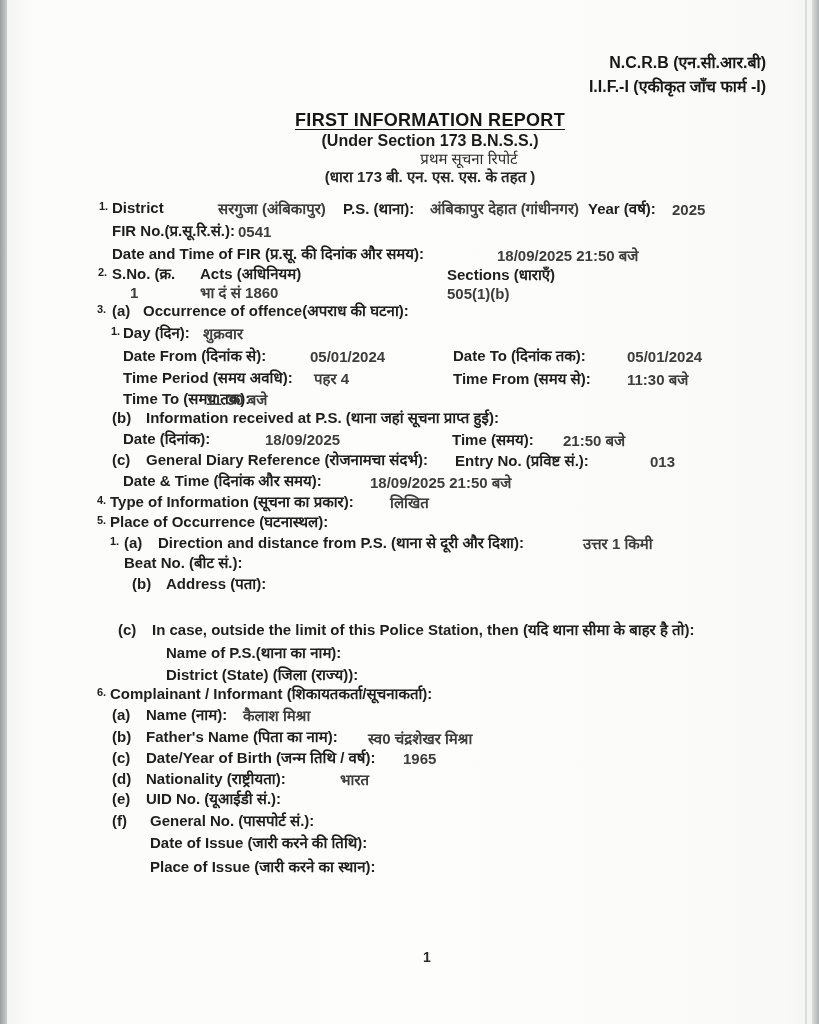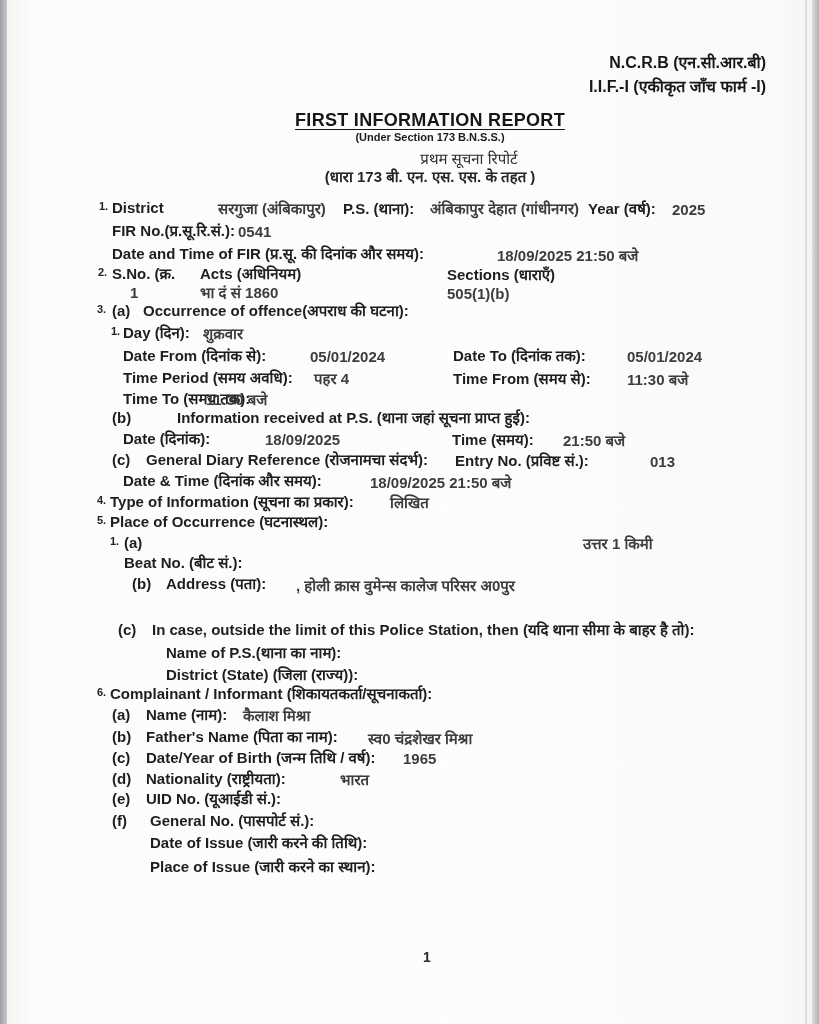--- a/index.html
+++ b/index.html
@@ -15,21 +15,21 @@
   .fold-line { position:absolute; left:805px; top:0; width:2px; height:100%;
     background:rgba(175,179,181,0.35); }
   .t { position:absolute; white-space:nowrap; font-size:15px; line-height:1.2; }
   .b { font-weight:700; color:#1e1e1e; }
   .v { font-weight:700; color:#3d3d3d; }
   .sn { font-size:11px; font-weight:700; color:#1e1e1e; }
   .hdr { font-weight:700; color:#181818; font-size:16px; }
   .ctr { transform:translateX(-50%); }
   .title-main { font-size:18px; font-weight:700; letter-spacing:.3px; color:#161616;
     text-decoration:underline; text-underline-offset:3px; }
-  .title-sub { font-size:11px; font-weight:700; color:#1b1b1b; }
+  .title-sub { font-size:16px; font-weight:700; color:#1b1b1b; }
   .title-hi { font-size:15px; font-weight:400; color:#2d2d2d; }
   .title-hi2 { font-size:15px; font-weight:700; color:#262626; }
   .pgnum { font-size:14px; font-weight:700; color:#2a2a2a; }
 </style>
 </head>
 <body>
 
 <div class="page">
   <div class="edge-left"></div>
   <div class="edge-right"></div>
@@ -74,46 +74,46 @@
   <span class="t b" style="left:453px; top:347px;">Date To (दिनांक तक):</span>
   <span class="t v" style="left:627px; top:348px;">05/01/2024</span>
   <span class="t b" style="left:123px; top:369px;">Time Period (समय अवधि):</span>
   <span class="t v" style="left:314px; top:370px;">पहर 4</span>
   <span class="t b" style="left:453px; top:370px;">Time From (समय से):</span>
   <span class="t v" style="left:627px; top:371px;">11:30 बजे</span>
   <span class="t b" style="left:123px; top:390px;">Time To (समय तक):</span>
   <span class="t v" style="left:206px; top:391px;">11:30 बजे</span>
 
   <span class="t b" style="left:112px; top:409px;">(b)</span>
-  <span class="t b" style="left:146px; top:409px;margin-left:31px;">Information received at P.S. (थाना जहां सूचना प्राप्त हुई):</span>
+  <span class="t b" style="left:146px; top:409px;">Information received at P.S. (थाना जहां सूचना प्राप्त हुई):</span>
   <span class="t b" style="left:123px; top:430px;">Date (दिनांक):</span>
   <span class="t v" style="left:265px; top:431px;">18/09/2025</span>
   <span class="t b" style="left:452px; top:431px;">Time (समय):</span>
   <span class="t v" style="left:563px; top:432px;">21:50 बजे</span>
 
   <span class="t b" style="left:112px; top:451px;">(c)</span>
   <span class="t b" style="left:146px; top:451px;">General Diary Reference (रोजनामचा संदर्भ):</span>
   <span class="t b" style="left:455px; top:452px;">Entry No. (प्रविष्ट सं.):</span>
   <span class="t v" style="left:650px; top:453px;">013</span>
   <span class="t b" style="left:123px; top:472px;">Date &amp; Time (दिनांक और समय):</span>
   <span class="t v" style="left:370px; top:474px;">18/09/2025 21:50 बजे</span>
 
   <span class="t sn" style="left:97px;  top:494px;">4.</span>
   <span class="t b" style="left:110px; top:493px;">Type of Information (सूचना का प्रकार):</span>
   <span class="t v" style="left:390px; top:494px;">लिखित</span>
 
   <span class="t sn" style="left:97px;  top:514px;">5.</span>
   <span class="t b" style="left:110px; top:513px;">Place of Occurrence (घटनास्थल):</span>
   <span class="t sn" style="left:110px; top:535px;">1.</span>
   <span class="t b" style="left:124px; top:534px;">(a)</span>
+  <span class="t b" style="left:158px; top:534px;">Direction and distance from P.S. (थाना से दूरी और दिशा):</span>
   <span class="t v" style="left:583px; top:535px;">उत्तर  1 किमी</span>
   <span class="t b" style="left:124px; top:554px;">Beat No. (बीट सं.):</span>
   <span class="t b" style="left:132px; top:575px;">(b)</span>
   <span class="t b" style="left:166px; top:575px;">Address (पता):</span>
-  <span class="t v" style="left:296px; top:577px;">, होली क्रास वुमेन्स कालेज परिसर अ0पुर</span>
   <span class="t b" style="left:118px; top:621px;">(c)</span>
   <span class="t b" style="left:152px; top:621px;">In case, outside the limit of this Police Station, then (यदि थाना सीमा के बाहर है तो):</span>
   <span class="t b" style="left:166px; top:644px;">Name of P.S.(थाना का नाम):</span>
   <span class="t b" style="left:166px; top:666px;">District (State) (जिला (राज्य)):</span>
 
   <span class="t sn" style="left:97px;  top:686px;">6.</span>
   <span class="t b" style="left:110px; top:685px;">Complainant / Informant (शिकायतकर्ता/सूचनाकर्ता):</span>
   <span class="t b" style="left:112px; top:706px;">(a)</span>
   <span class="t b" style="left:146px; top:706px;">Name (नाम):</span>
   <span class="t v" style="left:243px; top:707px;">कैलाश  मिश्रा</span>

